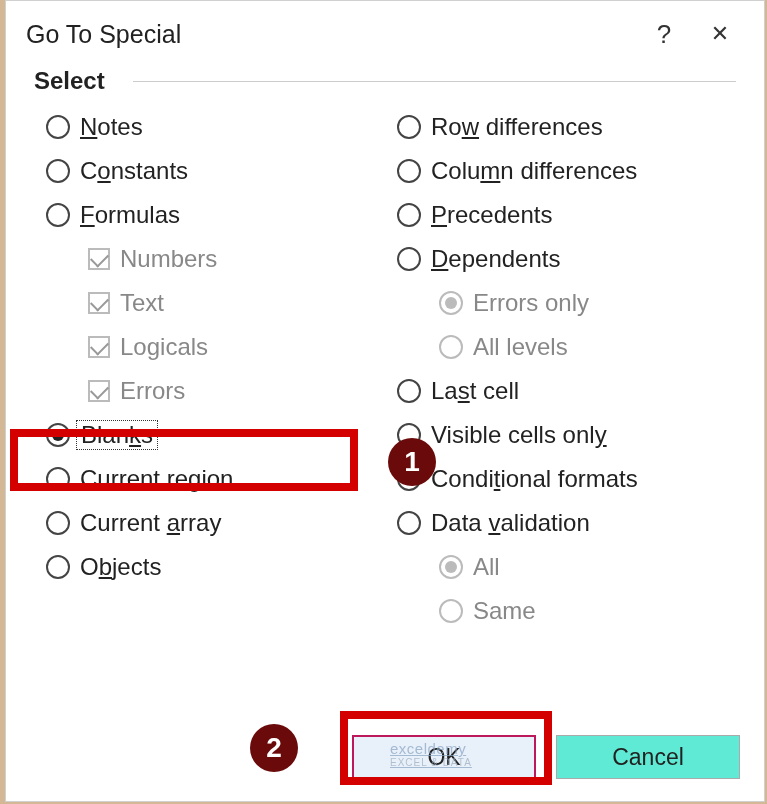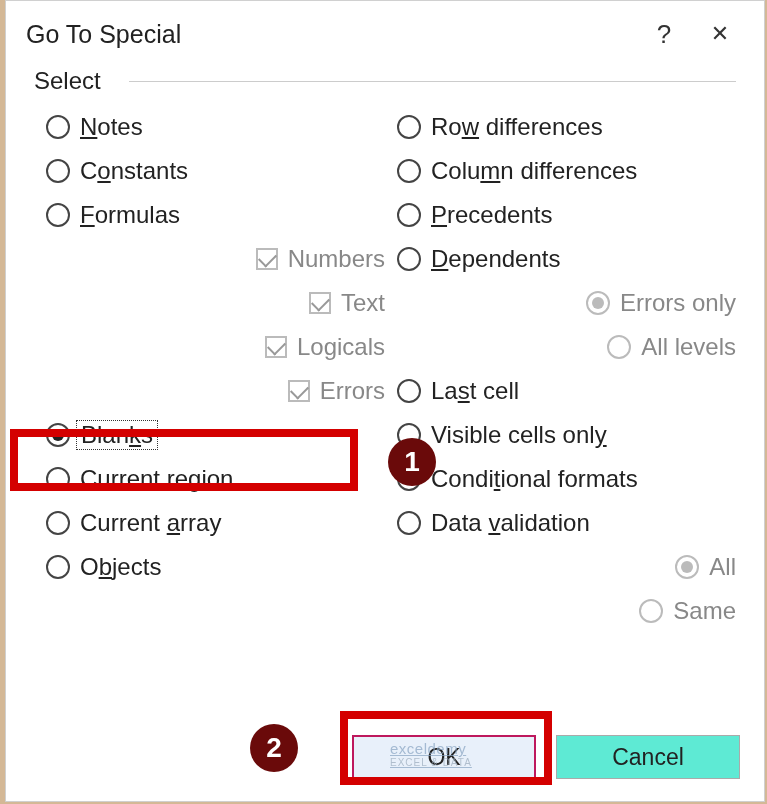--- a/index.html
+++ b/index.html
@@ -46,40 +46,41 @@
   }
   .fieldset-label-row {
     display: flex;
     align-items: center;
     margin-bottom: 10px;
   }
   .fieldset-label {
     font-size: 24px;
     color: #222;
     margin-right: 28px;
+    font-weight: bold;
   }
   .fieldset-line {
     flex: 1;
     height: 1px;
     background: #ccc;
   }
   .columns {
     display: flex;
   }
   .col { flex: 1; }
   .opt {
     display: flex;
     align-items: center;
     height: 44px;
     font-size: 24px;
     color: #222;
     padding-left: 12px;
     position: relative;
   }
-  .opt.sub { padding-left: 54px; color: #888; justify-content: flex-end; }
+  .opt.sub { padding-left: 54px; color: #888; }
   .opt.sub .lbl { color: #888; }
   .opt .u { text-decoration: underline; }
   .radio {
     width: 24px; height: 24px;
     border: 2px solid #444;
     border-radius: 50%;
     margin-right: 10px;
     flex-shrink: 0;
     display: flex;
     align-items: center;

